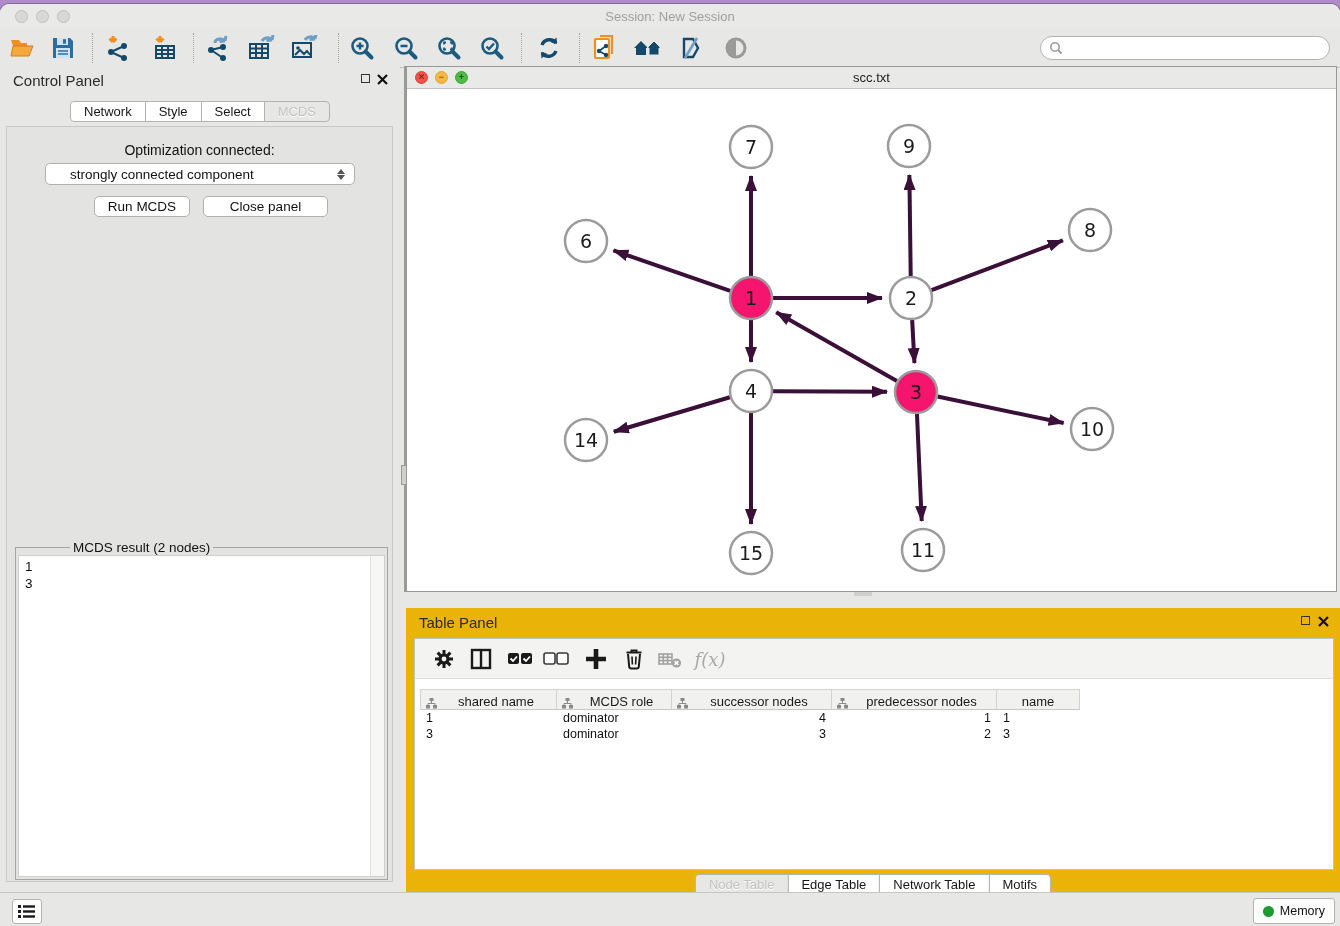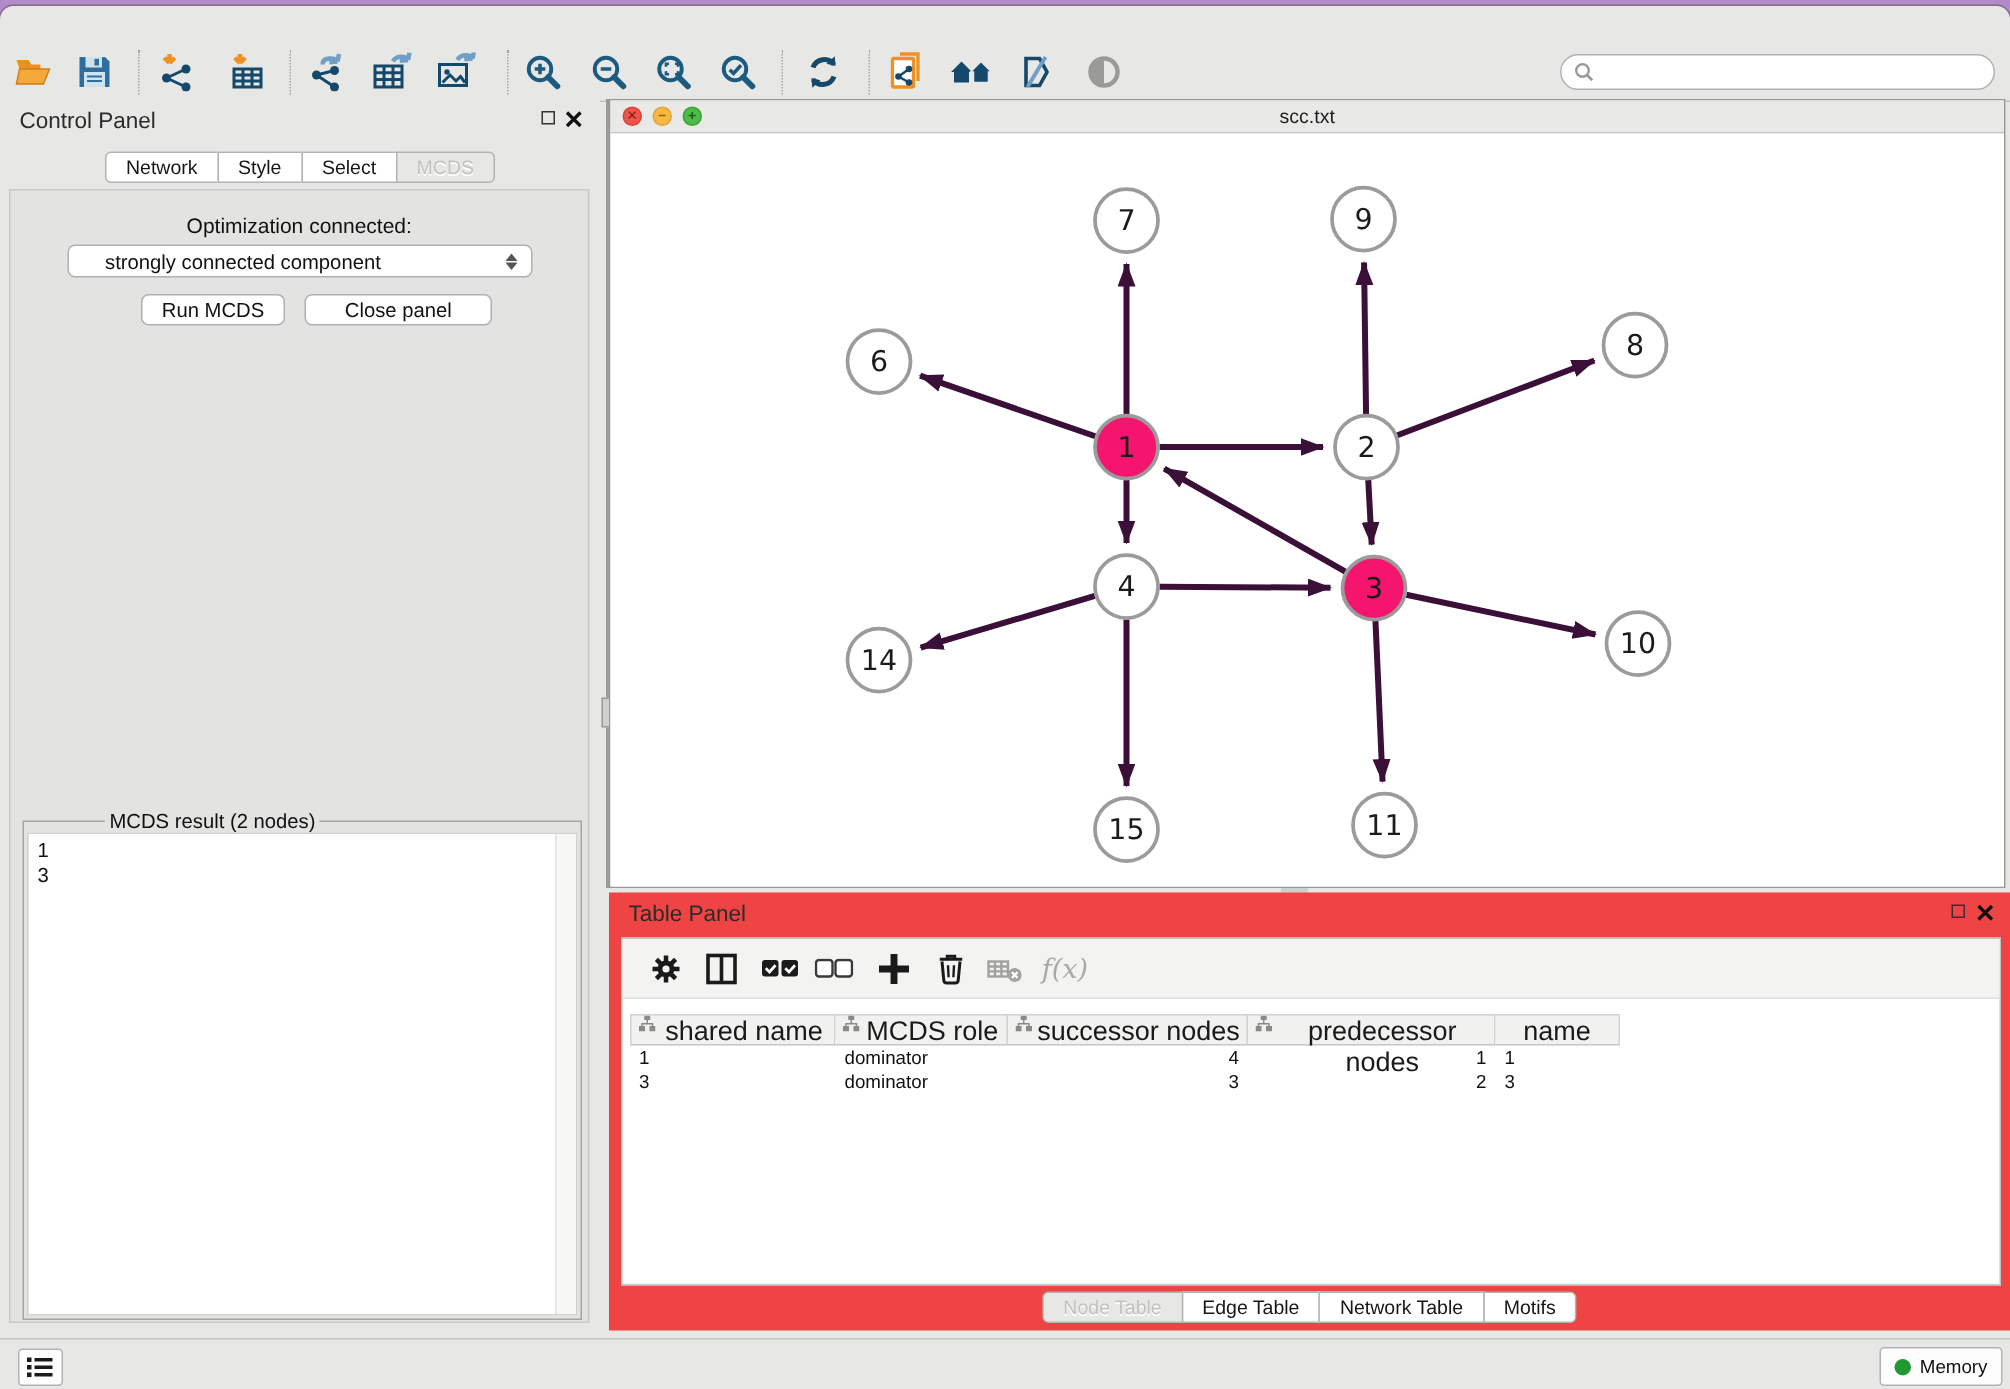--- a/index.html
+++ b/index.html
@@ -56,46 +56,52 @@
   #v-divider{left:404px;top:62px;width:2px;height:526px;background:#9b9b99;}
   #v-div-handle{left:401px;top:461px;width:8px;height:18px;background:#cfcfcd;border:1px solid #9b9b99;}
   #h-div-handle{left:854px;top:588px;width:18px;height:4px;background:#cfcfcd;}
   
   #network-frame{left:406px;top:62px;width:931px;height:526px;background:#fff;border:1px solid #989896;box-sizing:border-box;}
   #net-titlebar{position:absolute;left:0;top:0;width:100%;height:22px;background:#e9e9e7;border-bottom:1px solid #c2c2c0;box-sizing:border-box;}
   .ntl{position:absolute;top:4px;width:13px;height:13px;border-radius:50%;box-sizing:border-box;font-size:9px;font-weight:bold;display:flex;align-items:center;justify-content:center;line-height:9px;}
   #net-title{position:absolute;top:3px;left:0;width:100%;text-align:center;font-size:13px;color:#1c1c1c;}
   #network-canvas{position:absolute;left:0;top:22px;width:929px;height:502px;background:#fff;}
   
-  #table-panel{left:406px;top:591px;width:934px;height:292px;background:#ef4444;}
+  #table-panel{left:406px;top:604px;width:934px;height:292px;background:#eab308;}
   #tp-box{position:absolute;left:8px;top:30px;width:920px;height:232px;background:#fff;border:1px solid #c2c2c0;box-sizing:border-box;}
   #tp-toolbar{position:absolute;left:0;top:0;width:100%;height:40px;background:#f3f3f1;border-bottom:1px solid #dededc;box-sizing:border-box;}
   .tp-btn{position:absolute;top:6px;width:30px;height:28px;display:flex;align-items:center;justify-content:center;}
   #tbl-header{position:absolute;left:5px;top:50px;display:flex;height:21px;}
-  .th{background:#f1f1ef;border-right:1px solid #d2d2d0;border-top:1px solid #d2d2d0;border-bottom:1px solid #c8c8c6;display:flex;align-items:flex-start;font-size:18px;color:#1a1a1a;box-sizing:border-box;padding:0 3px;}
+  .th{background:#f1f1ef;border-right:1px solid #d2d2d0;border-top:1px solid #d2d2d0;border-bottom:1px solid #c8c8c6;display:flex;align-items:flex-end;font-size:13px;color:#1a1a1a;box-sizing:border-box;padding:0 3px;}
   .th:first-child{border-left:1px solid #d2d2d0;}
   .th .lab{flex:1;text-align:center;}
   #tbl-rows{position:absolute;left:5px;top:71px;}
   .tr{display:flex;height:16px;}
   .td{font-size:12.5px;color:#111;box-sizing:border-box;padding:0 6px;line-height:16px;overflow:hidden;}
   .ra{text-align:right;}
   
   .c0{width:137px;} .c1{width:115px;} .c2{width:160px;} .c3{width:165px;} .c4{width:83px;}
   #tp-tabs{bottom:5px;left:50%;transform:translateX(-50%);position:absolute;display:flex;}
   
   #status-bar{left:0;top:888px;width:100%;height:34px;background:#e7e7e5;border-top:1px solid #c6c6c4;box-sizing:border-box;}
   #list-btn{position:absolute;left:12px;top:6px;width:28px;height:23px;background:#fdfdfd;border:1px solid #b3b3b1;border-radius:3px;display:flex;align-items:center;justify-content:center;}
   #memory-btn{position:absolute;right:5px;top:5px;height:24px;background:#fdfdfd;border:1px solid #b3b3b1;border-radius:3px;display:flex;align-items:center;padding:0 9px;font-size:12.5px;color:#111;}
   #memory-dot{width:11px;height:11px;border-radius:50%;background:#1e9a31;margin-right:6px;}
 </style>
 </head>
 <body>
 
 <div id="window">
 
+  <div id="titlebar" class="abs">
+    <div class="tl" style="left:15px;"></div>
+    <div class="tl" style="left:36px;"></div>
+    <div class="tl" style="left:57px;"></div>
+    <div id="win-title">Session: New Session</div>
+  </div>
 
   <div id="toolbar" class="abs">
     <div class="tool-btn" style="left:8px;">
       <svg width="28" height="24" viewBox="0 0 28 24">
           <path d="M2 4 h8 l2 3 h6 v3 H4 Z" fill="#ef9122"></path>
           <path d="M4 10 h20 l-4 10 H2 Z" fill="#f5a93c" stroke="#d27f14" stroke-width="1"></path>
         </svg>
     </div>
     <div class="tool-btn" style="left:48px;">
       <svg width="24" height="24" viewBox="0 0 24 24">

